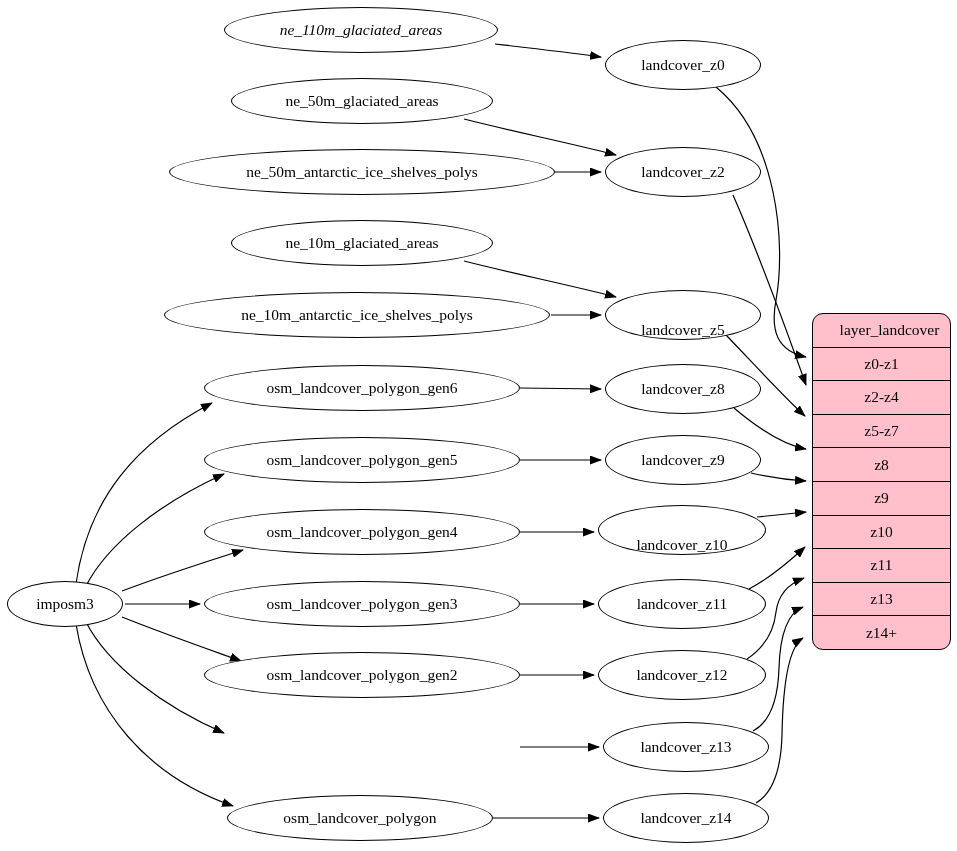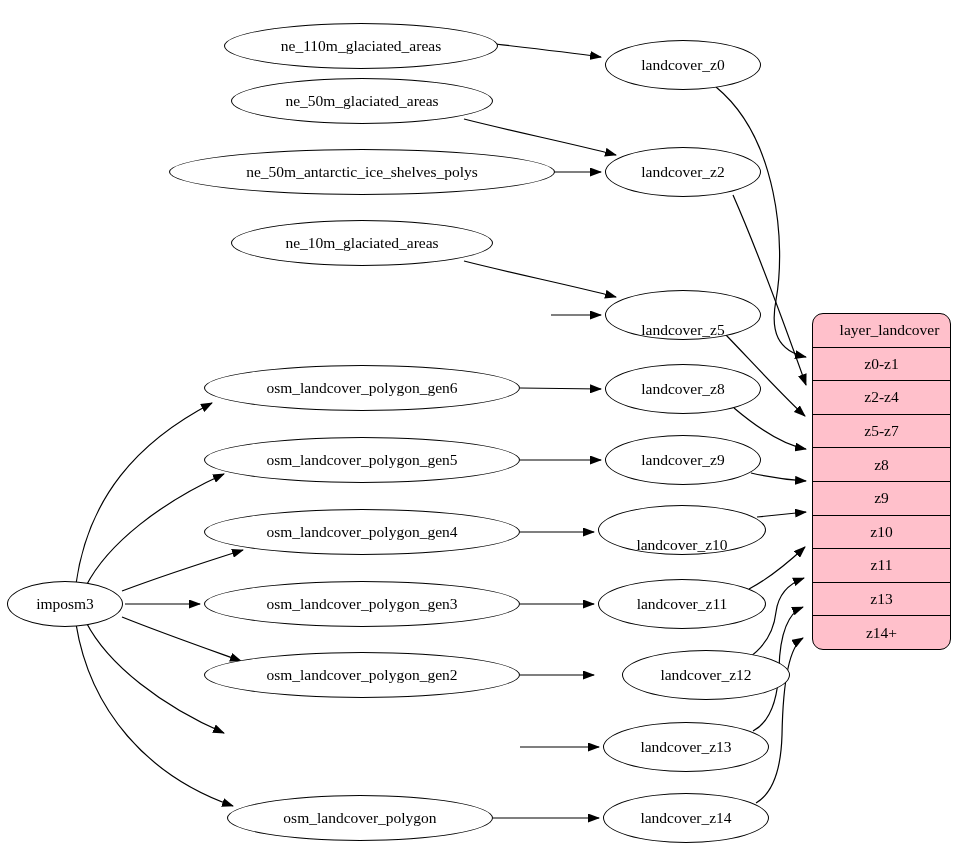--- a/index.html
+++ b/index.html
@@ -97,32 +97,35 @@
     <path class="edge" d="M726,335 C752,362 786,399 805,416" marker-end="url(#arrow)"></path>
     <path class="edge" d="M734,408 C760,430 784,445 806,449" marker-end="url(#arrow)"></path>
     <path class="edge" d="M751,473 C773,478 790,480 806,481" marker-end="url(#arrow)"></path>
     <path class="edge" d="M757,517 L806,512" marker-end="url(#arrow)"></path>
     <path class="edge" d="M749,589 C772,577 792,559 805,547" marker-end="url(#arrow)"></path>
     <path class="edge" d="M747,659 C765,647 774,630 776,612 C778,596 788,584 804,578" marker-end="url(#arrow)"></path>
     <path class="edge" d="M753,731 C770,722 778,700 779,668 C780,635 788,613 803,607" marker-end="url(#arrow)"></path>
     <path class="edge" d="M756,803 C773,793 781,770 782,735 C783,680 790,646 803,638" marker-end="url(#arrow)"></path>
   </svg>
 
-  <div class="node" style="left:224px; top:23px;   width:274px; height:46px;">
+  <div class="node" style="left:224px; top:7px;   width:274px; height:46px;font-style:italic;">
       <span>ne_110m_glaciated_areas</span>
     </div>
   <div class="node" style="left:231px; top:78px;  width:262px; height:46px;">
       <span>ne_50m_glaciated_areas</span>
     </div>
   <div class="node" style="left:169px; top:149px; width:386px; height:46px;">
       <span>ne_50m_antarctic_ice_shelves_polys</span>
     </div>
   <div class="node" style="left:231px; top:220px; width:262px; height:46px;">
       <span>ne_10m_glaciated_areas</span>
     </div>
+  <div class="node" style="left:164px; top:292px; width:386px; height:46px;">
+      <span>ne_10m_antarctic_ice_shelves_polys</span>
+    </div>
   <div class="node" style="left:204px; top:365px; width:316px; height:46px;">
       <span>osm_landcover_polygon_gen6</span>
     </div>
   <div class="node" style="left:204px; top:437px; width:316px; height:46px;">
       <span>osm_landcover_polygon_gen5</span>
     </div>
   <div class="node" style="left:204px; top:509px; width:316px; height:46px;">
       <span>osm_landcover_polygon_gen4</span>
     </div>
   <div class="node" style="left:204px; top:581px; width:316px; height:46px;">
@@ -152,21 +155,21 @@
     </div>
   <div class="node" style="left:605px; top:435px; width:156px; height:50px;">
       <span>landcover_z9</span>
     </div>
   <div class="node" style="left:598px; top:505px; width:168px; height:50px;align-items:flex-end;">
       <span>landcover_z10</span>
     </div>
   <div class="node" style="left:598px; top:579px; width:168px; height:50px;">
       <span>landcover_z11</span>
     </div>
-  <div class="node" style="left:622px; top:650px; width:168px; height:50px;">
+  <div class="node" style="left:598px; top:650px; width:168px; height:50px;">
       <span>landcover_z12</span>
     </div>
   <div class="node" style="left:603px; top:722px; width:166px; height:50px;">
       <span>landcover_z13</span>
     </div>
   <div class="node" style="left:603px; top:793px; width:166px; height:50px;">
       <span>landcover_z14</span>
     </div>
 
   <div id="record-table">

